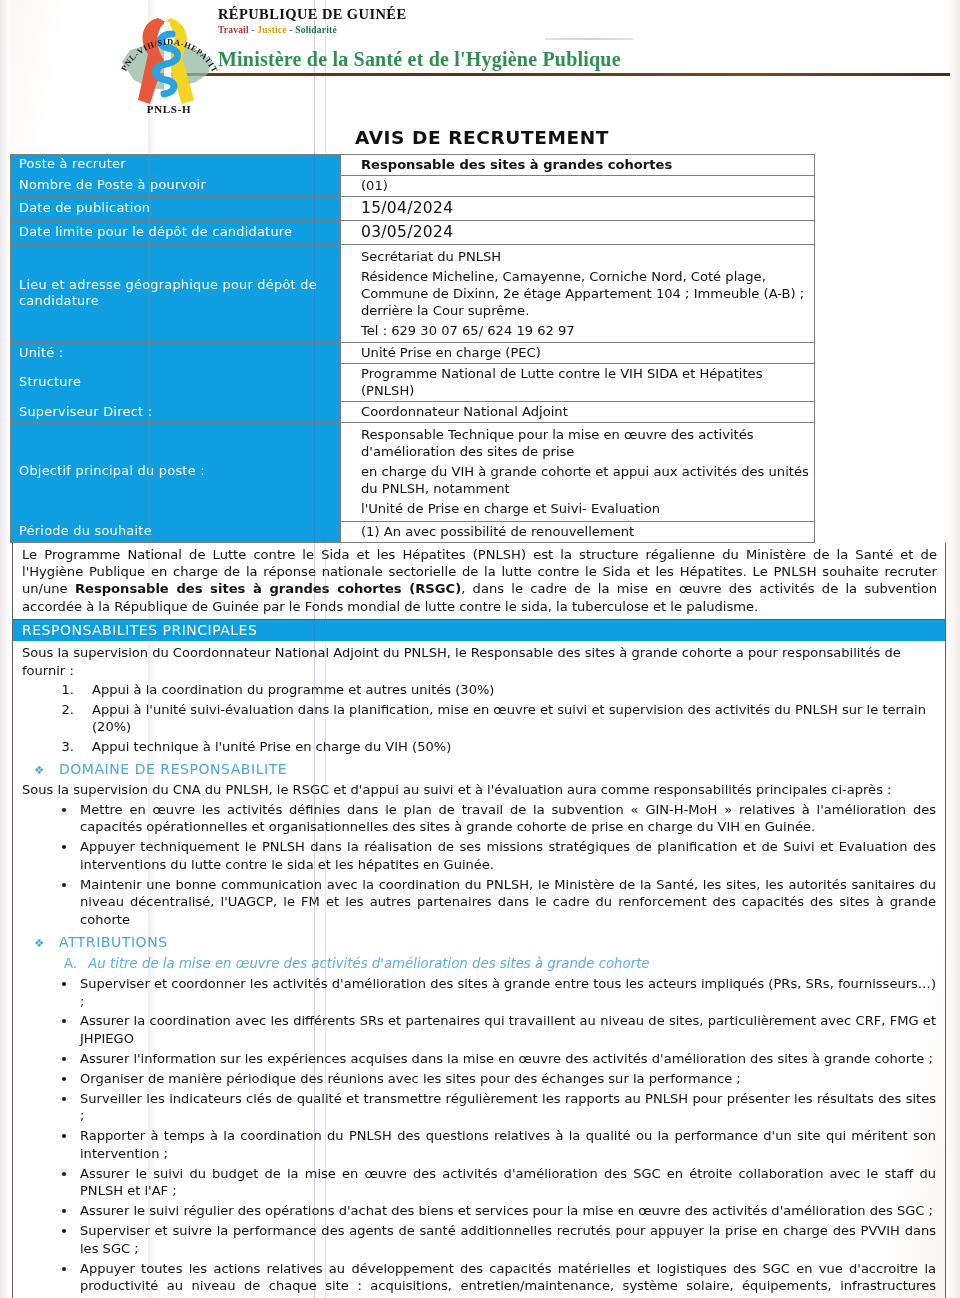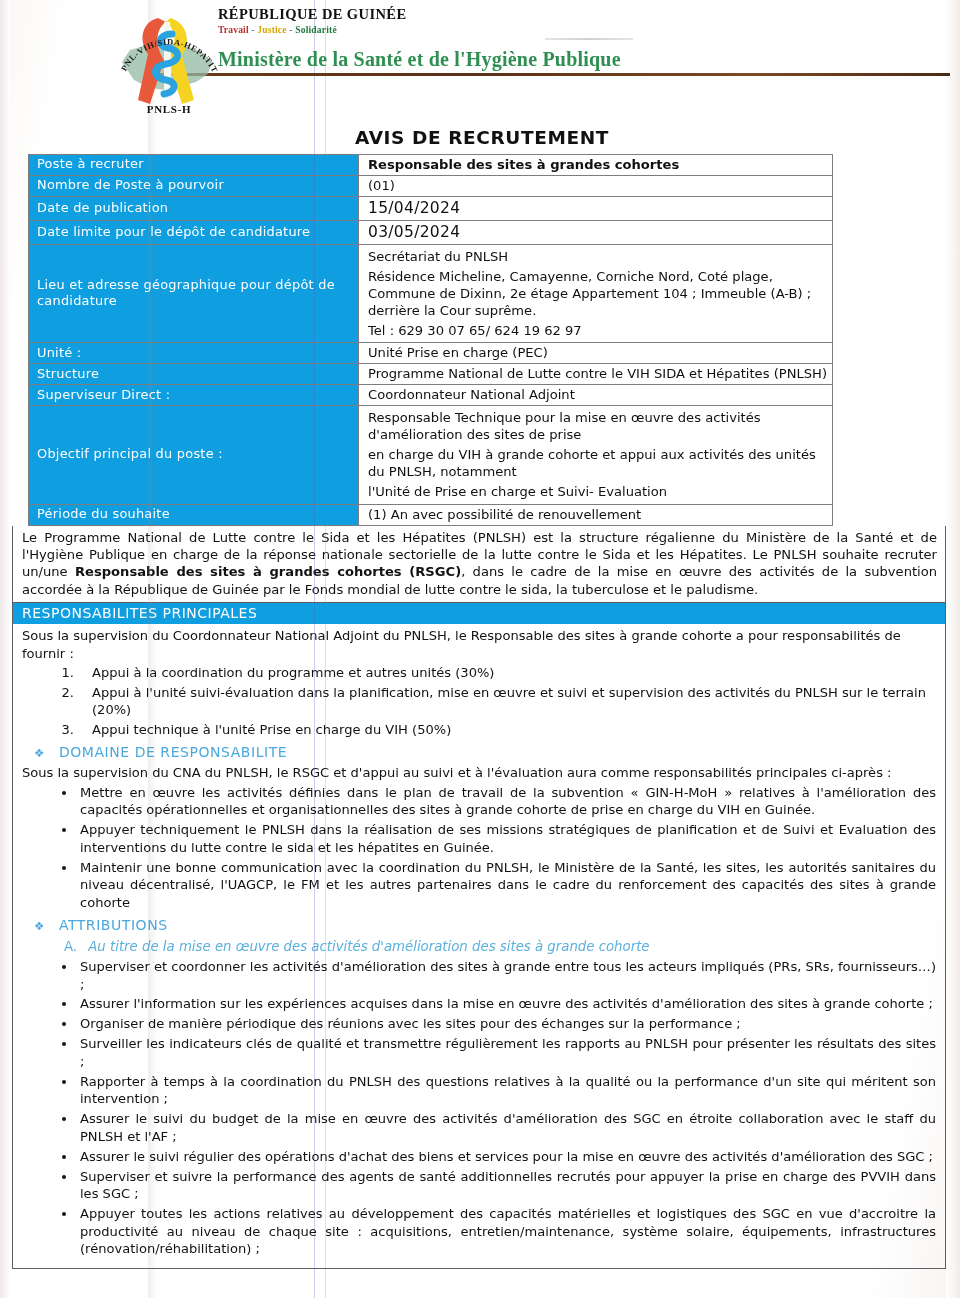--- a/index.html
+++ b/index.html
@@ -106,21 +106,21 @@
   .avis-title {
     margin: 9px 0 6px 355px;
     font-size: 18.5px;
     font-weight: bold;
     letter-spacing: .6px;
     color: #111;
   }
 
   
   .info-table {
-    margin: 0 14px 0 28px;
+    margin: 0 14px 0 10px;
     border-collapse: collapse;
     width: 805px;
     table-layout: fixed;
     border: 1.6px solid #5f5f5f;
   }
   .info-table td {
     border: 1px solid #7d7d7d;
     padding: 1px 5px 2px 6px;
     vertical-align: middle;
     font-size: 13.1px;
@@ -130,21 +130,21 @@
     width: 330px;
     background: #0f9ee0;
     color: #ffffff;
     font-size: 12.9px;
     letter-spacing: .25px;
     padding-left: 8px;
   }
   .info-table td.val {
     background: #ffffff;
     color: #111;
-    padding-left: 9px;
+    padding-left: 20px;
   }
   .info-table td.val.strongval { font-weight: bold; }
   .info-table td.val.bigval { font-size: 15.5px; letter-spacing: .3px; }
   .val .line { display: block; padding: 1.5px 0; }
 
   
   .intro-box {
     margin: 0 14px 0 12px;
     width: 934px;
     border: 1.6px solid #5f5f5f;
@@ -365,20 +365,21 @@
       <span class="dia">❖</span>
       <span>ATTRIBUTIONS</span>
     </div>
 
     <div class="sub-head">
       <span class="letter">A.</span>
       <span>Au titre de la mise en œuvre des activités d'amélioration des sites à grande cohorte</span>
     </div>
     <ul class="bul">
       <li>Superviser et coordonner les activités d'amélioration des sites à grande entre tous les acteurs impliqués (PRs, SRs, fournisseurs…) ;</li>
+      <li>Assurer la coordination avec les différents SRs et partenaires qui travaillent au niveau de sites, particulièrement avec CRF, FMG et JHPIEGO</li>
       <li>Assurer l'information sur les expériences acquises dans la mise en œuvre des activités d'amélioration des sites à grande cohorte ;</li>
       <li>Organiser de manière périodique des réunions avec les sites pour des échanges sur la performance ;</li>
       <li>Surveiller les indicateurs clés de qualité et transmettre régulièrement les rapports au PNLSH pour présenter les résultats des sites ;</li>
       <li>Rapporter à temps à la coordination du PNLSH des questions relatives à la qualité ou la performance d'un site qui méritent son intervention ;</li>
       <li>Assurer le suivi du budget de la mise en œuvre des activités d'amélioration des SGC en étroite collaboration avec le staff du PNLSH et l'AF ;</li>
       <li>Assurer le suivi régulier des opérations d'achat des biens et services pour la mise en œuvre des activités d'amélioration des SGC ;</li>
       <li>Superviser et suivre la performance des agents de santé additionnelles recrutés pour appuyer la prise en charge des PVVIH dans les SGC ;</li>
       <li>Appuyer toutes les actions relatives au développement des capacités matérielles et logistiques des SGC en vue d'accroitre la productivité au niveau de chaque site : acquisitions, entretien/maintenance, système solaire, équipements, infrastructures (rénovation/réhabilitation) ;</li>
 
     </ul>

